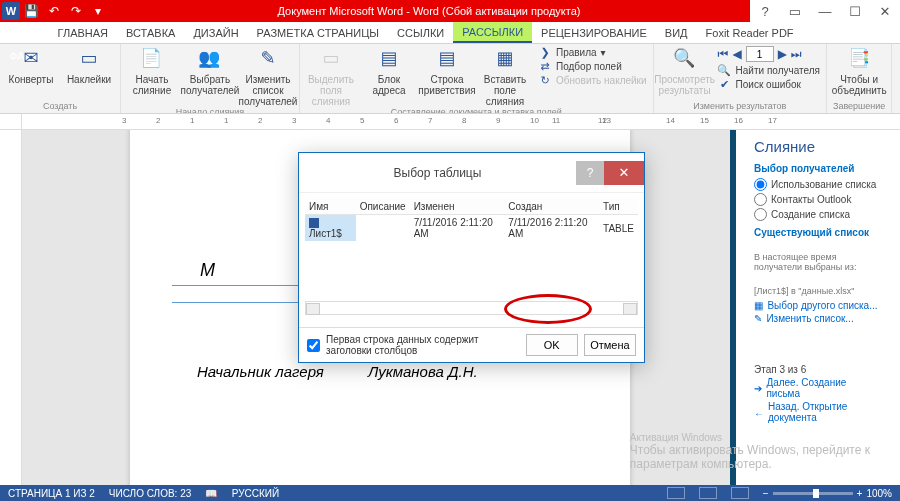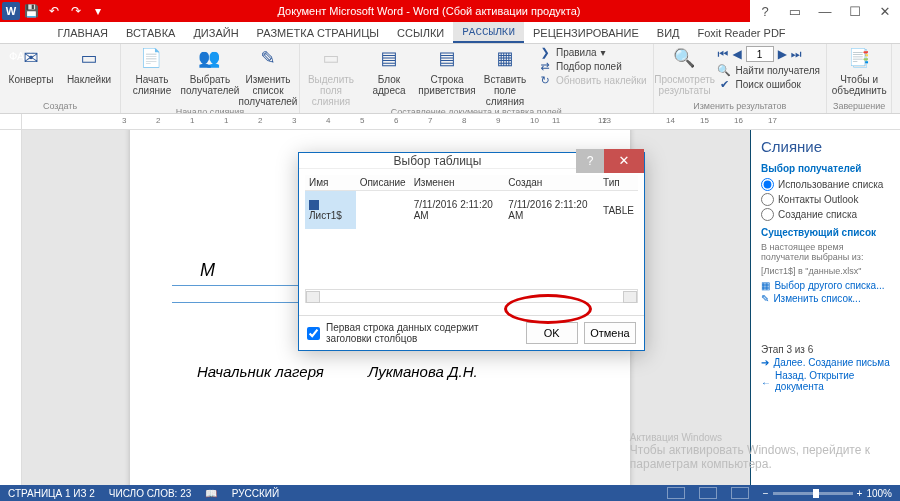--- a/index.html
+++ b/index.html
@@ -12,21 +12,21 @@
 .titlebar .qat .qbtn { width:20px; height:18px; display:flex; align-items:center; justify-content:center; color:#fff; font-size:12px; }
 .titlebar .title { flex:1; text-align:center; font-size:11px; }
 .titlebar .win { display:flex; }
 .titlebar .win div { width:30px; height:22px; display:flex; align-items:center; justify-content:center; font-size:13px; color:#555; }
 .titlebar .win-white { background:#fff; }
 
 
 .tabs { height:22px; background:#fff; border-bottom:1px solid #d4d4d4; display:flex; align-items:stretch; }
 .tabs .tab { padding:0 9px; display:flex; align-items:center; font-size:11px; color:#444; cursor:default; }
 .tabs .file { background:#2b579a; color:#fff;margin-top:34px; }
-.tabs .active { color:#2b579a; border-bottom:2px solid #2b579a; background:#e5e5e5;font-family:Liberation Mono, monospace; }
+.tabs .active { color:#2b579a; border-bottom:2px solid #2b579a; background:#bef264; }
 
 
 .ribbon { height:70px; background:#f3f3f3; border-bottom:1px solid #d4d4d4; display:flex; overflow:hidden; }
 .group { border-right:1px solid #e1e1e1; padding:2px 6px 0; display:flex; flex-direction:column; align-items:center; }
 .group .grow { display:flex; align-items:flex-start; gap:8px; }
 .group .glabel { font-size:9px; color:#888; margin-top:auto; padding-bottom:2px; }
 .bigbtn { display:flex; flex-direction:column; align-items:center; width:50px; text-align:center; font-size:10px; color:#444; line-height:1.1; }
 .bigbtn .ico { width:26px; height:26px; margin-bottom:2px; display:flex; align-items:center; justify-content:center; font-size:18px; color:#2b579a; }
 .bigbtn.dis { color:#bbb; }
 .bigbtn.dis .ico { color:#ccc; }
@@ -46,46 +46,46 @@
 .workspace { position:absolute; top:130px; left:0; right:150px; bottom:16px; background:#e6e6e6; overflow:hidden; }
 .vruler { position:absolute; left:0; top:0; bottom:0; width:22px; background:#fff; border-right:1px solid #ddd; }
 .page { position:absolute; left:130px; top:-10px; width:500px; height:400px; background:#fff; box-shadow:0 0 6px rgba(0,0,0,0.2); }
 .page .content { padding:140px 40px 0; font-family:"Times New Roman", serif; font-style:italic; font-size:15px; color:#000; }
 .page .divline { width:140px; border-top:1px solid #5b9bd5; margin:4px 0 0 2px; }
 .page .line2 { font-size:15px; display:flex; gap:44px; margin-top:60px;margin-left:27px;}
 .page .m { font-style:italic; font-size:18px; margin-left:30px;}
 
 
 .dialog { position:absolute; left:298px; top:152px; width:347px; background:#fff; border:1px solid #0f6cbf; box-shadow:0 4px 20px rgba(0,0,0,0.25); z-index:50; }
-.dlg-title { height:16px; background:#fff; display:flex; align-items:center; border-bottom:1px solid #eee; }
+.dlg-title { height:40px; background:#fff; display:flex; align-items:center; border-bottom:1px solid #eee; }
 .dlg-title .t { flex:1; text-align:center; font-size:12px; color:#444; }
 .dlg-title .help { width:28px; height:24px; display:flex; align-items:center; justify-content:center; color:#fff; background:#bfbfbf; font-size:12px;}
 .dlg-title .close { width:40px; height:24px; background:#c8504f; color:#fff; display:flex; align-items:center; justify-content:center; font-size:13px; }
 .dlg-body { padding:6px; }
 .dlg-body table { width:100%; border-collapse:collapse; font-size:11px; }
 .dlg-body th { text-align:left; font-weight:normal; color:#333; padding:2px 4px; border-bottom:1px solid #e4e4e4; background:#fdfdfd; font-size:10px;}
-.dlg-body td { padding:8px 4px; font-size:10px; }
+.dlg-body td { padding:2px 4px; font-size:10px; }
 .dlg-body tr.sel td:first-child { background:#cce4f7; }
 .dlg-body tr.sel td:first-child .ic { background:#2b579a; width:10px; height:10px; display:inline-block; margin-right:2px; vertical-align:middle;}
 .dlg-space { height:58px; }
 .dlg-scroll { height:14px; border:1px solid #ddd; position:relative; margin:2px 0 6px;}
 .dlg-scroll::before,.dlg-scroll::after{content:"";position:absolute;top:1px;width:12px;height:10px;background:#eee;border:1px solid #ccc;}
 .dlg-scroll::before{left:0}.dlg-scroll::after{right:0}
 .dlg-foot { border-top:1px solid #ddd; padding:6px 8px; display:flex; align-items:center; gap:6px; font-size:10px; }
 .dlg-foot .sp { flex:1; }
 .dlg-foot button { width:68px; height:22px; font-size:11px; background:#fdfdfd; border:1px solid #bbb; }
 .ring { position:absolute; width:88px; height:30px; border:3px solid #d40000; border-radius:50%; left:504px; top:294px; z-index:60; pointer-events:none; }
 
 
-.taskpane { position:absolute; right:0; top:130px; bottom:16px; width:150px; background:#fff; border-left:1px solid #0c4a6e; padding:8px 10px; font-size:11px; color:#444; }
+.taskpane { position:absolute; right:0; top:130px; bottom:16px; width:170px; background:#fff; border-left:6px solid #0c4a6e; padding:8px 18px; font-size:11px; color:#444; }
 .taskpane h2 { font-size:15px; color:#2b579a; font-weight:normal; margin-bottom:8px; }
 .taskpane .sect { font-weight:bold; font-size:10px; margin:6px 0 4px; color:#006fc4; }
 .taskpane label { display:flex; align-items:center; gap:4px; font-size:10px; margin:2px 0; }
 .taskpane .link { color:#0066cc; font-size:10px; display:flex; align-items:center; gap:4px; margin:2px 0;}
-.taskpane .small { font-size:9px; color:#777; margin:4px 0 4px;}
+.taskpane .small { font-size:9px; color:#777; margin:14px 0 4px;}
 .taskpane .step { font-size:10px; margin-top:40px; }
 .taskpane .navlink { color:#0066cc; font-size:10px; display:flex; align-items:center; gap:4px; margin-top:2px;}
 
 
 .watermark { position:absolute; right:30px; bottom:30px; color:#bdbdbd; font-size:12px; z-index:5; }
 .watermark .big{font-size:10px;}
 
 
 .statusbar { position:absolute; bottom:0; left:0; right:0; height:16px; background:#2b579a; color:#fff; display:flex; align-items:center; font-size:10px; padding:0 8px; gap:14px;}
 .statusbar .sp{flex:1}

